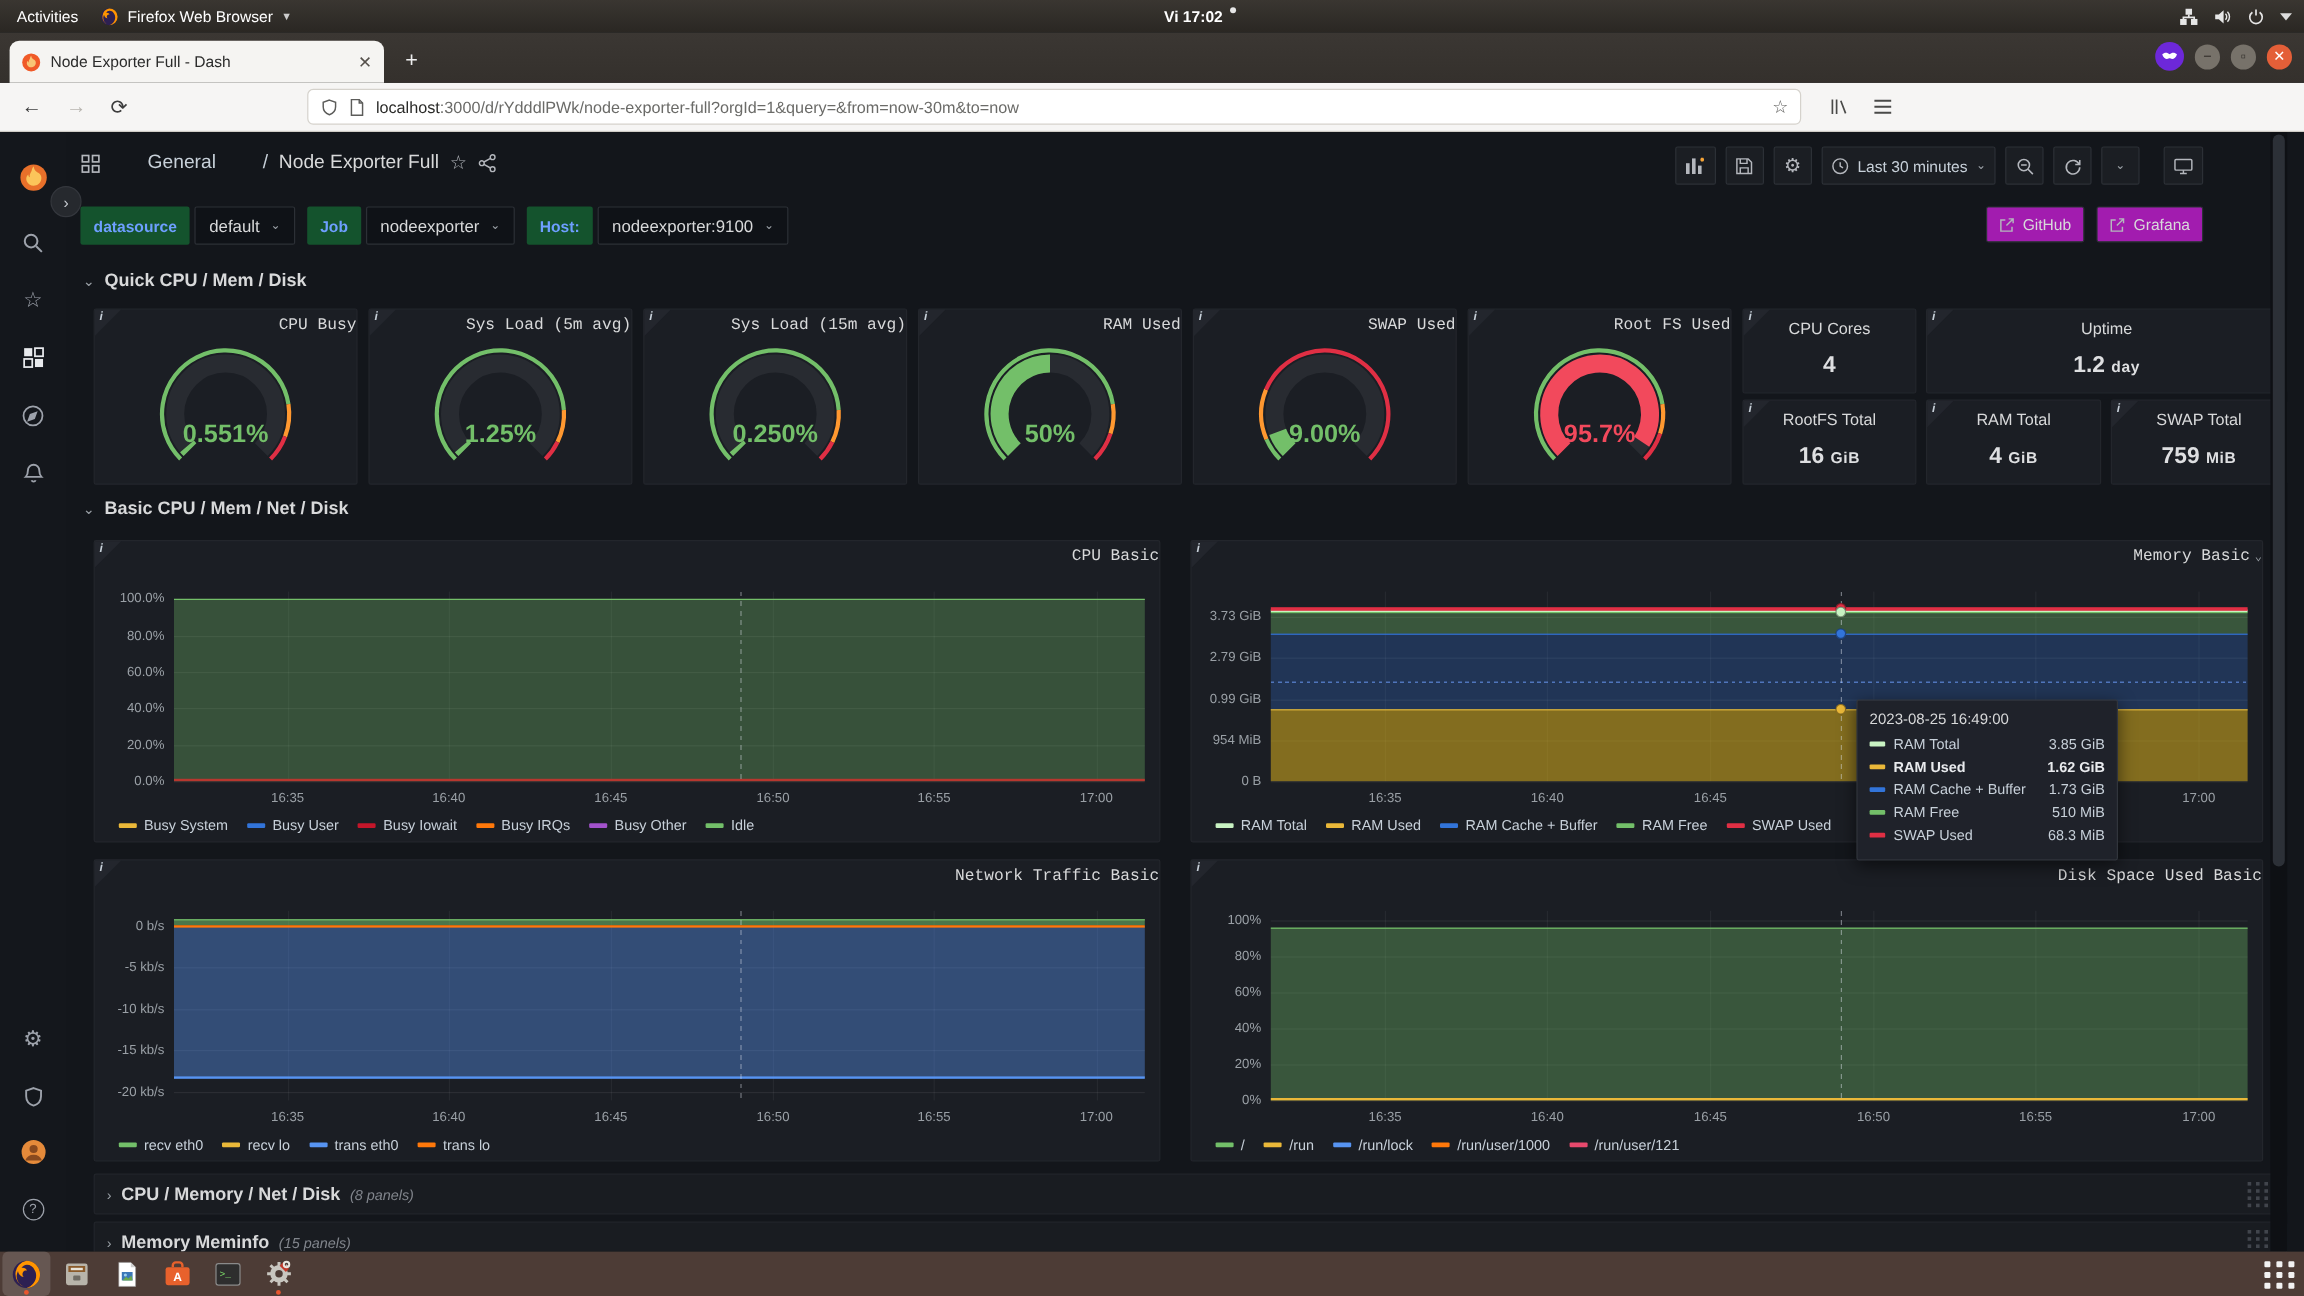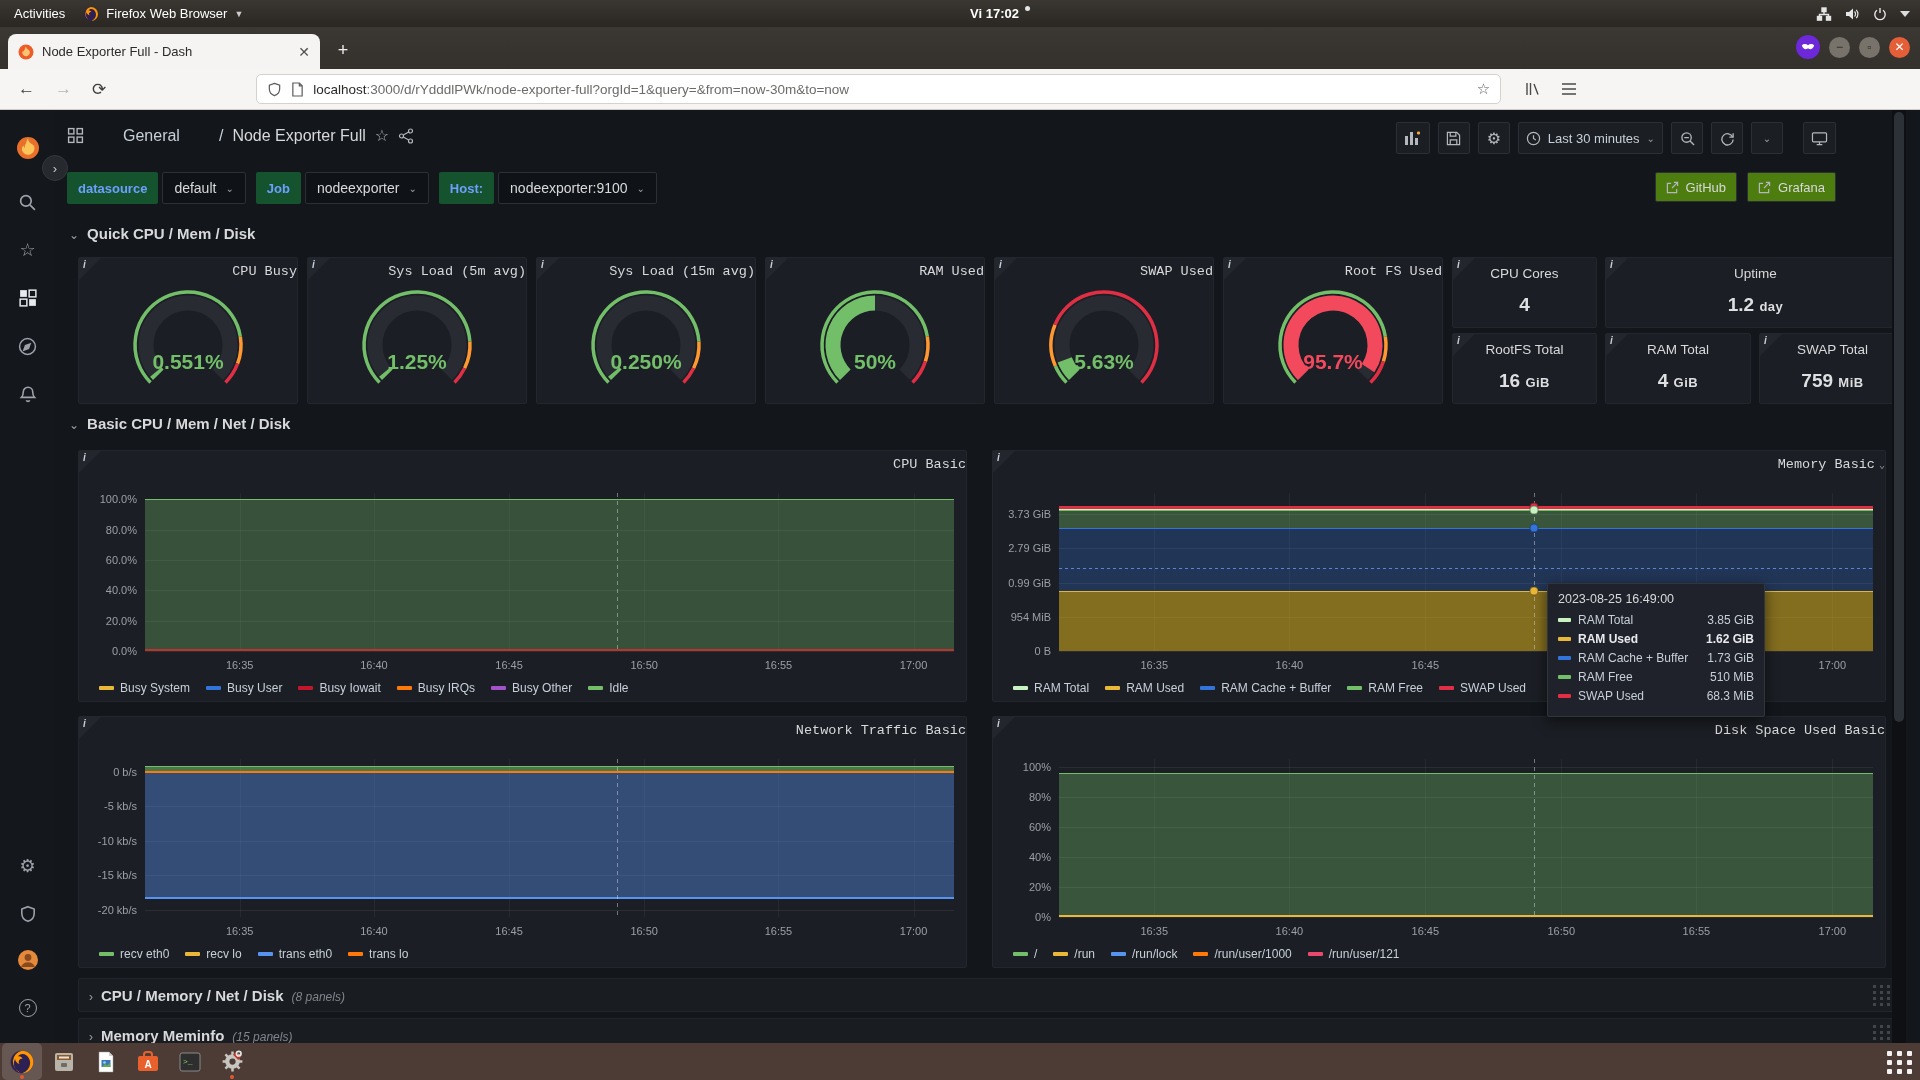--- a/index.html
+++ b/index.html
@@ -70,21 +70,21 @@
   .tv-btn { margin-left:12px; }
 
   .var-row { position:absolute; left:12px; top:62px; display:flex; align-items:center; gap:10px; }
   .var-group { display:flex; }
   .var-label { height:32px; background:#14532d; color:#6e9fff; font-size:13px; font-weight:bold;
     display:flex; align-items:center; padding:0 11px; border-radius:2px; }
   .var-value { height:32px; background:#0f1217; border:1px solid #2c3036; color:#d8d9da; font-size:14px;
     display:flex; align-items:center; gap:9px; padding:0 11px; margin-left:4px; border-radius:2px; }
   .chev { color:#9aa0a6; font-size:10px; }
   .link-row { position:absolute; right:70px; top:62px; display:flex; gap:10px; }
-  .link-btn { height:30px; background:#4d7c0f; border:1px solid #2c3036; border-radius:2px; color:#d8d9da;
+  .link-btn { height:30px; background:#a21caf; border:1px solid #2c3036; border-radius:2px; color:#d8d9da;
     font-size:13px; display:flex; align-items:center; gap:7px; padding:0 10px; }
 
   .section-hdr { position:absolute; display:flex; align-items:baseline; gap:8px; color:#d8d9da; }
   .section-hdr .chevron { font-size:12px; color:#9aa0a6; }
   .section-hdr .s-title { font-size:15px; font-weight:bold; }
   .section-hdr .s-count { font-size:12px; font-style:italic; color:#81858c; }
 
   .panel { position:absolute; background:#1b1e24; border:1px solid #23262c; border-radius:2px; }
   .info-corner { position:absolute; left:0; top:0; width:0; height:0;
     border-top:22px solid #23262d; border-right:22px solid transparent; }
@@ -471,21 +471,21 @@
             <div class="info-i">i</div>
             <div class="panel-title">SWAP Used</div>
             <div class="gauge-wrap">
               <svg width="200" height="112" viewBox="0 0 200 112">
     <path d="M 70.30 89.70 A 42 42 0 1 1 129.70 89.70" stroke="#282b31" stroke-width="15" fill="none"></path>
     <path d="M 62.52 97.48 A 53 53 0 0 1 51.36 81.05" stroke="#73bf69" stroke-width="3.5" fill="none"></path>
                 <path d="M 51.36 81.05 A 53 53 0 0 1 51.03 39.72" stroke="#ff9830" stroke-width="3.5" fill="none"></path>
                 <path d="M 51.03 39.72 A 53 53 0 1 1 137.48 97.48" stroke="#e02f44" stroke-width="3.5" fill="none"></path>
     <path d="M 70.30 89.70 A 42 42 0 0 1 60.71 74.85" stroke="#73bf69" stroke-width="15" fill="none"></path>
   </svg>
-              <div class="gauge-value" style="color:#73bf69; top:68px;">5.63%</div>
+              <div class="gauge-value" style="color:#73bf69; top:68px;">9.00%</div>
             </div>
           </div>
           <div class="panel" style="left: 1168px; top: 147px; width: 220px; height: 147px;">
             <div class="info-corner"></div>
             <div class="info-i">i</div>
             <div class="panel-title">Root FS Used</div>
             <div class="gauge-wrap">
               <svg width="200" height="112" viewBox="0 0 200 112">
     <path d="M 70.30 89.70 A 42 42 0 1 1 129.70 89.70" stroke="#282b31" stroke-width="15" fill="none"></path>
     <path d="M 62.52 97.48 A 53 53 0 1 1 152.35 51.71" stroke="#73bf69" stroke-width="3.5" fill="none"></path>

